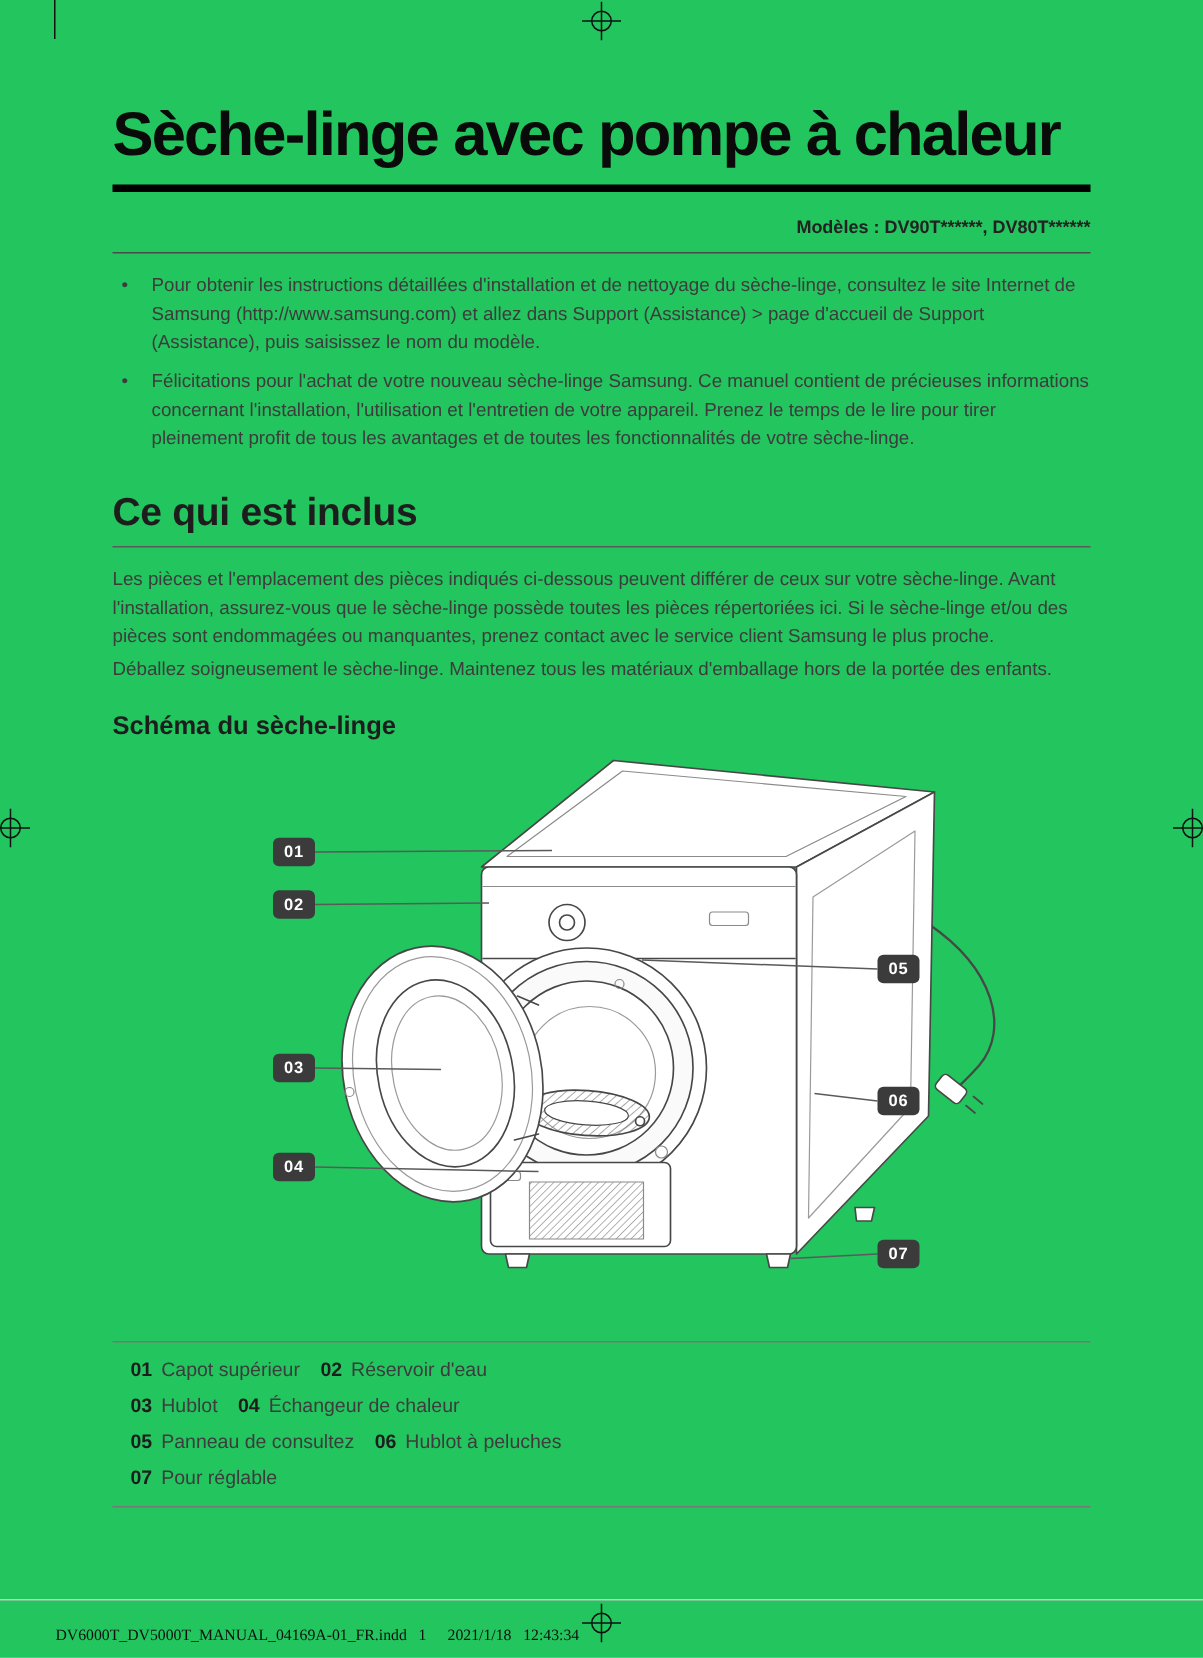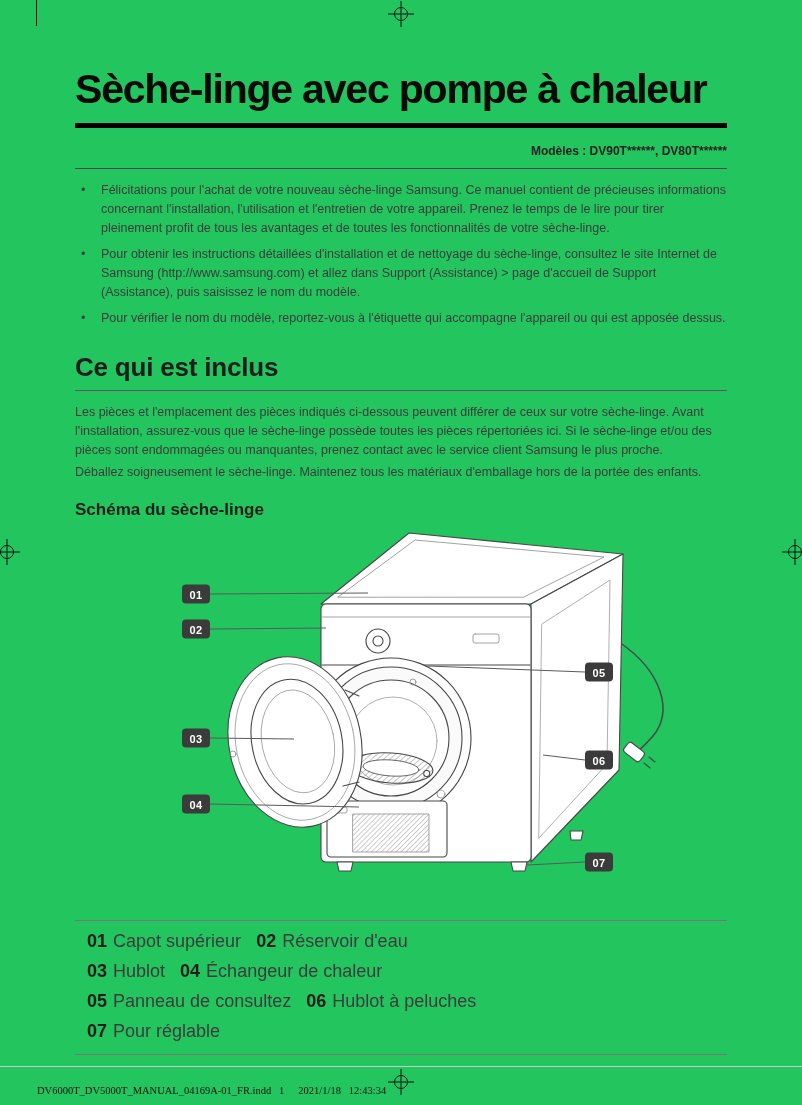--- a/index.html
+++ b/index.html
@@ -29,21 +29,21 @@
   .diagram { position:relative; height:380px; margin-top:4px; }
   .diagram svg.drawing { position:absolute; left:0; top:0; }
   .callout { position:absolute; width:28px; height:19px; background:#3b3b3b; color:#fff; font-size:11px;
              font-weight:bold; display:flex; align-items:center; justify-content:center; border-radius:4px;
              transform:translate(-50%,-50%); letter-spacing:.5px; }
   .c1 { left:121px; top:70px; }  .c2 { left:121px; top:105px; } .c3 { left:121px; top:214px; }
   .c4 { left:121px; top:280px; } .c5 { left:524px; top:148px; } .c6 { left:524px; top:236px; }
   .c7 { left:524px; top:338px; }
 
   
-  .legend { margin-top:16px; border-top:1px solid #777; border-bottom:1px solid #777; padding:10px 12px 12px; font-size:18px; }
+  .legend { margin-top:16px; border-top:1px solid #777; border-bottom:1px solid #777; padding:10px 12px 12px; font-size:13px; }
   .legend-row { margin-bottom:9px; }
   .legend-row:last-child { margin-bottom:0; }
   .legend-item + .legend-item { margin-left:10px; }
   .lnum { font-weight:bold; color:#1d1d1d; margin-right:6px; }
   .llabel { color:#3c3c3c; }
 
   
   .slug-rule { position:absolute; left:0; right:0; top:1066px; border-top:1px solid #c9c9c9; }
   .footer { position:absolute; left:37px; bottom:9px; font-family:"Liberation Serif", serif; font-size:10.5px; color:#101010; }
   .footer span { white-space:pre; }
@@ -84,23 +84,22 @@
 
   <div class="content">
 
     <h1 class="page-title">Sèche-linge avec pompe à chaleur</h1>
     <div class="title-bar"></div>
 
     <div class="models-line">Modèles : DV90T******, DV80T******</div>
     <hr class="top-rule">
 
     <ul class="bullets">
+      <li>Pour obtenir les instructions détaillées d'installation et de nettoyage du sèche-linge, consultez le site Internet de Samsung (http://www.samsung.com) et allez dans Support (Assistance) &gt; page d'accueil de Support (Assistance), puis saisissez le nom du modèle.</li>
       <li>Félicitations pour l'achat de votre nouveau sèche-linge Samsung. Ce manuel contient de précieuses informations concernant l'installation, l'utilisation et l'entretien de votre appareil. Prenez le temps de le lire pour tirer pleinement profit de tous les avantages et de toutes les fonctionnalités de votre sèche-linge.</li>
-      <li>Pour obtenir les instructions détaillées d'installation et de nettoyage du sèche-linge, consultez le site Internet de Samsung (http://www.samsung.com) et allez dans Support (Assistance) &gt; page d'accueil de Support (Assistance), puis saisissez le nom du modèle.</li>
-      <li>Pour vérifier le nom du modèle, reportez-vous à l'étiquette qui accompagne l'appareil ou qui est apposée dessus.</li>
     </ul>
 
     <h2 class="section-heading">Ce qui est inclus</h2>
     <hr class="h2-rule">
 
     <p class="body-para">Les pièces et l'emplacement des pièces indiqués ci-dessous peuvent différer de ceux sur votre sèche-linge. Avant l'installation, assurez-vous que le sèche-linge possède toutes les pièces répertoriées ici. Si le sèche-linge et/ou des pièces sont endommagées ou manquantes, prenez contact avec le service client Samsung le plus proche.</p>
     <p class="body-para">Déballez soigneusement le sèche-linge. Maintenez tous les matériaux d'emballage hors de la portée des enfants.</p>
 
     <h3 class="diagram-heading">Schéma du sèche-linge</h3>
 

